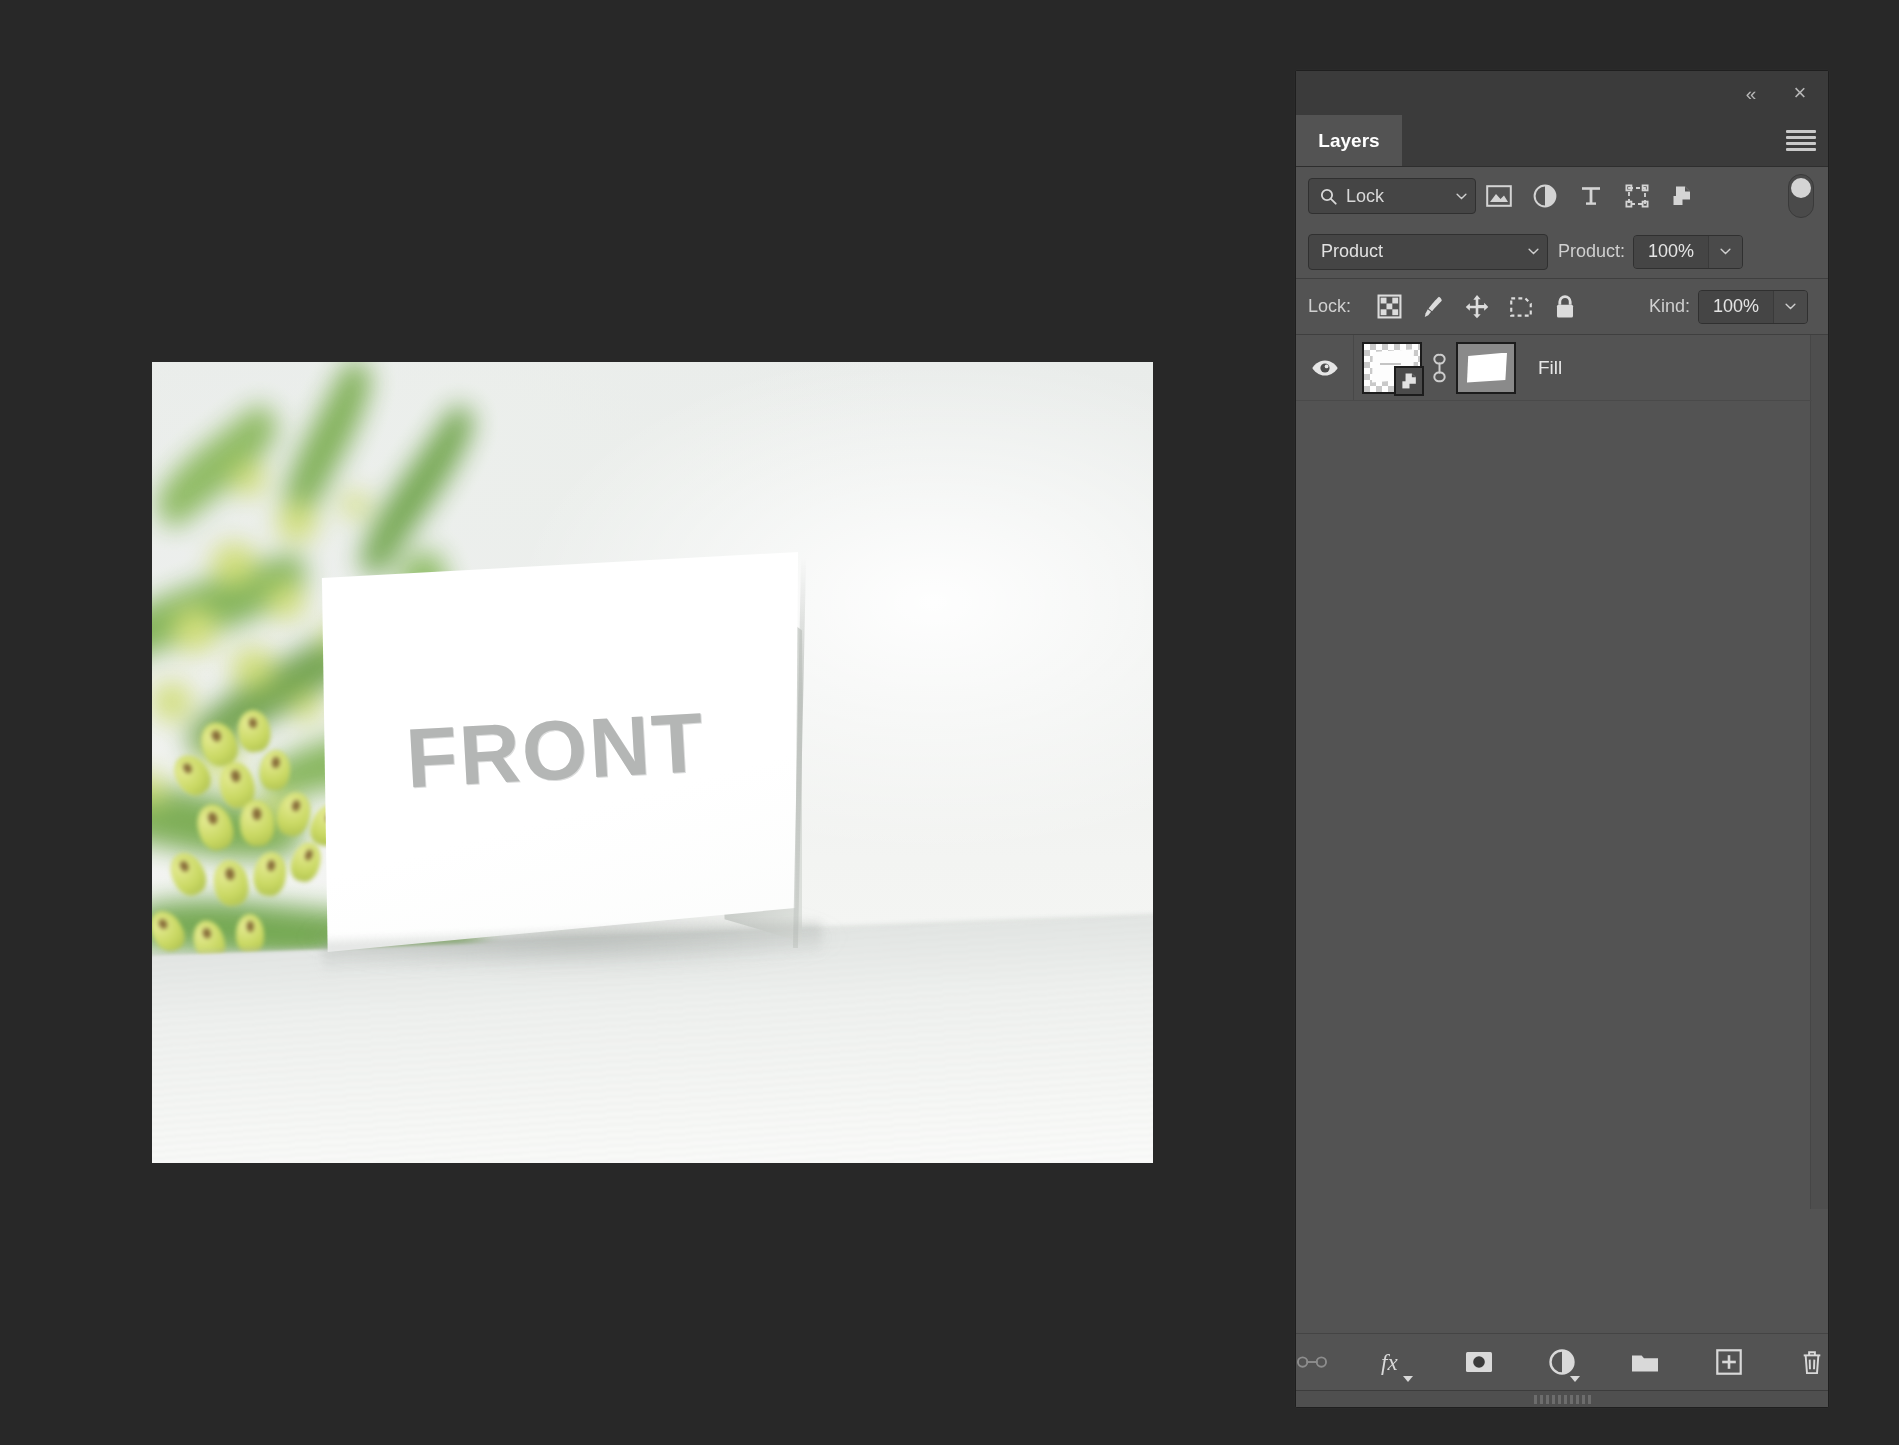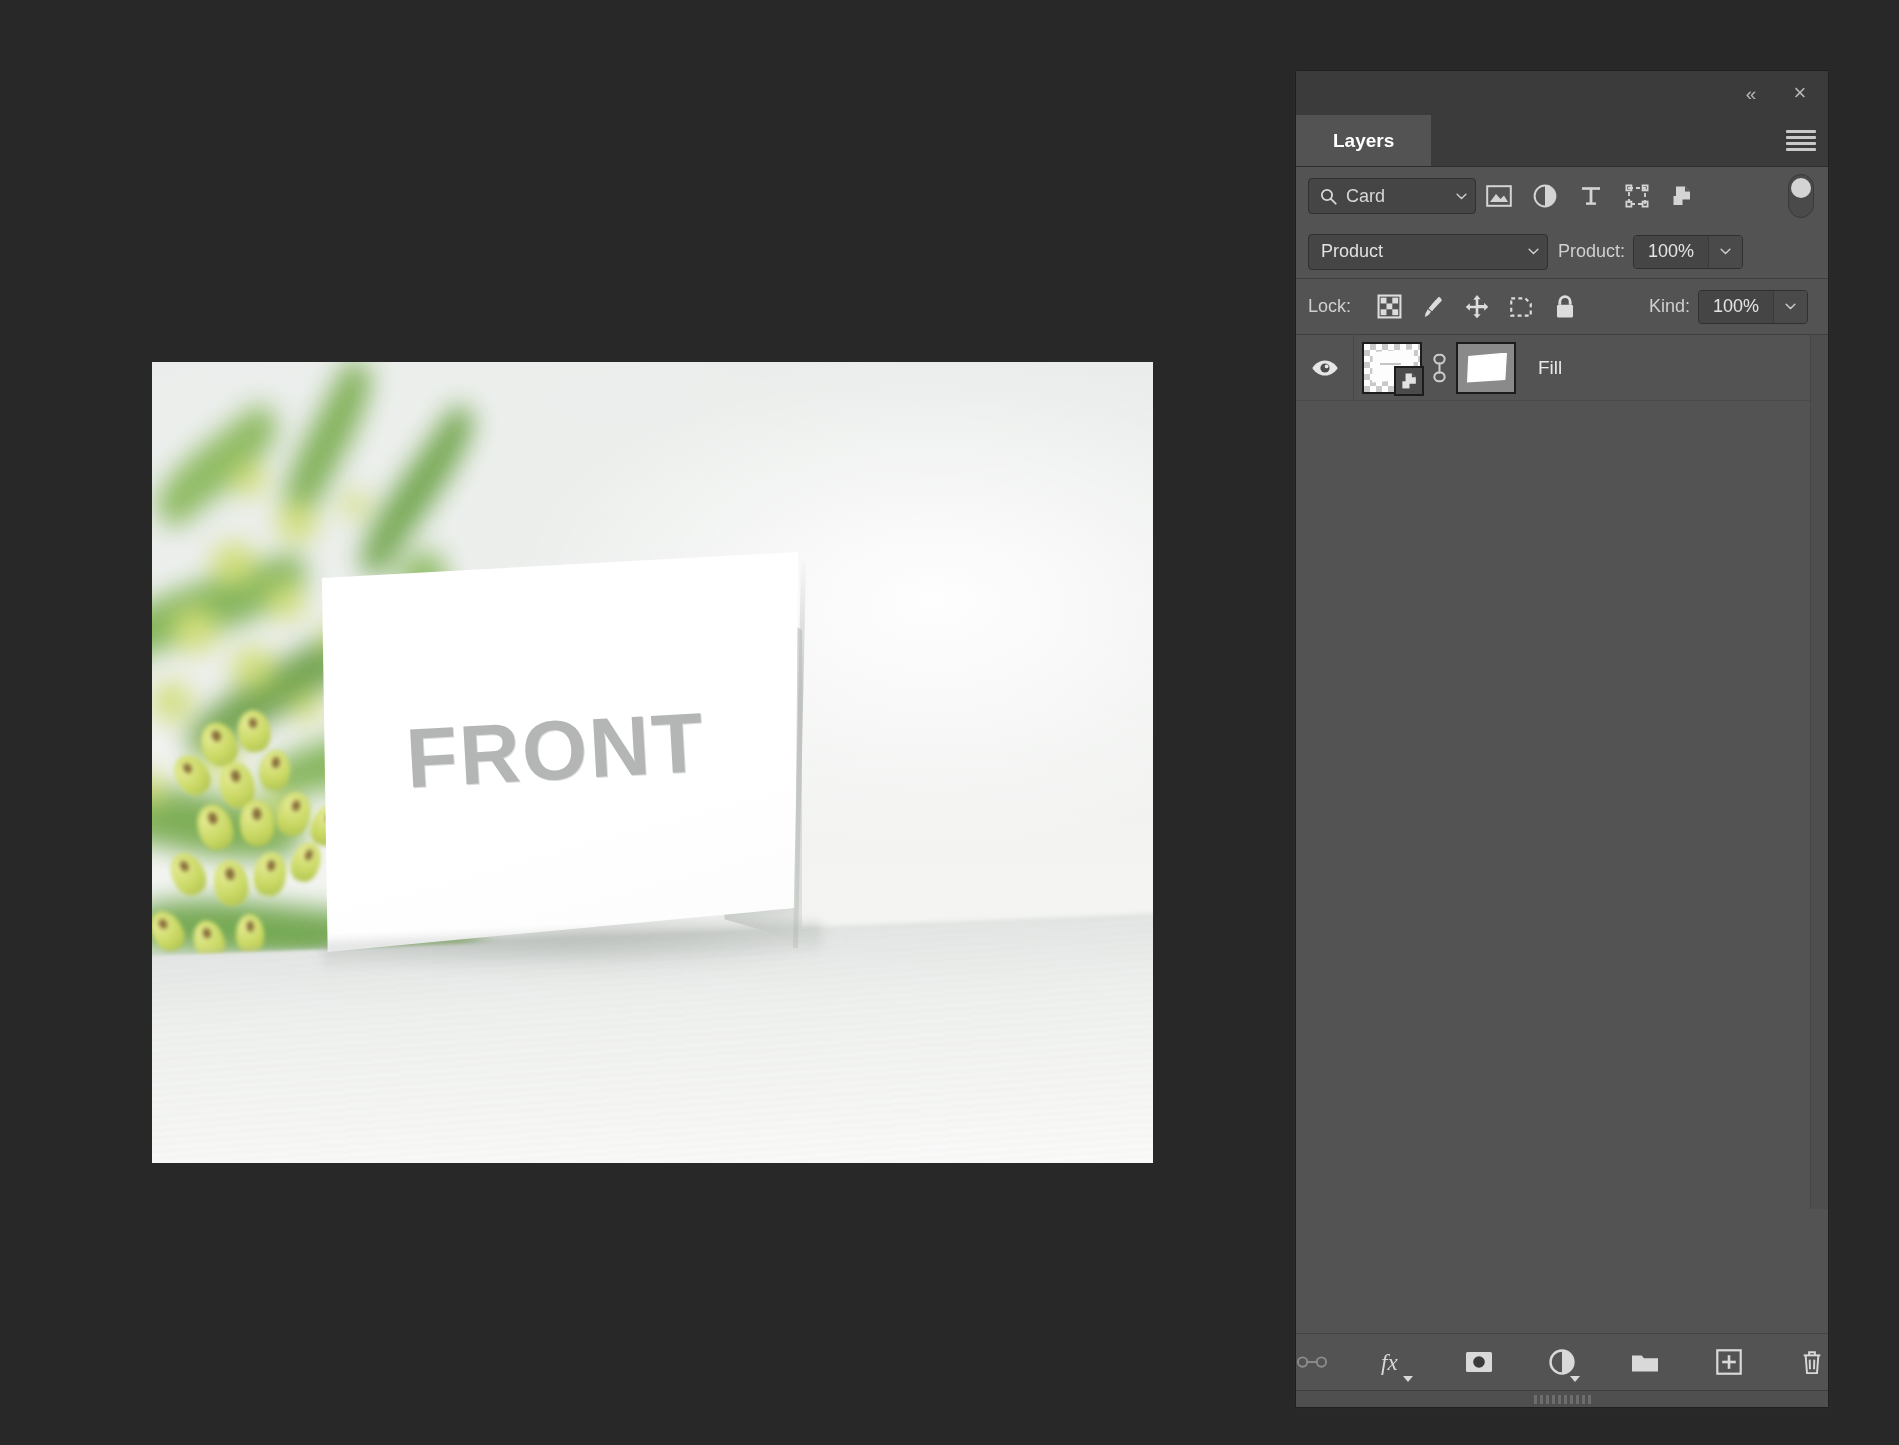--- a/index.html
+++ b/index.html
@@ -168,21 +168,21 @@
 
   .panel-tabbar {
     position: relative;
     height: 52px;
     background: #3b3b3b;
     display: flex; align-items: stretch;
     border-bottom: 1px solid #2e2e2e;
   }
   .tab {
     min-width: 106px;
-    padding: 0 37px;
+    padding: 0 22px;
     display: flex; align-items: center; justify-content: center;
     font-size: 19px;
     color: #c8c8c8;
     cursor: pointer;
   }
   .tab.active {
     background: #535353;
     color: #ffffff;
     font-weight: bold;
   }
@@ -556,21 +556,21 @@
     </div>
 
     <div class="filter-row">
       <div class="kind-select">
         <span>
           <svg width="19" height="19" viewBox="0 0 20 20" fill="none" stroke="#d8d8d8" stroke-width="1.9">
             <circle cx="8.4" cy="8.4" r="5.4"></circle>
               <line x1="12.5" y1="12.5" x2="17.6" y2="17.6" stroke-linecap="round"></line>
           </svg>
         </span>
-        <span class="lbl">Card</span>
+        <span class="lbl">Lock</span>
         <span>
           <svg class="chev" viewBox="0 0 12 8">
               <path d="M1 1.5 L6 6.3 L11 1.5" fill="none" stroke="#cfcfcf" stroke-width="1.6" stroke-linecap="round"></path>
             </svg>
         </span>
       </div>
 
       <div class="icon-btn">
         <svg width="26" height="22" viewBox="0 0 26 22">
           <rect x="1.2" y="1.2" width="23.6" height="19.6" fill="none" stroke="currentColor" stroke-width="2"></rect>

